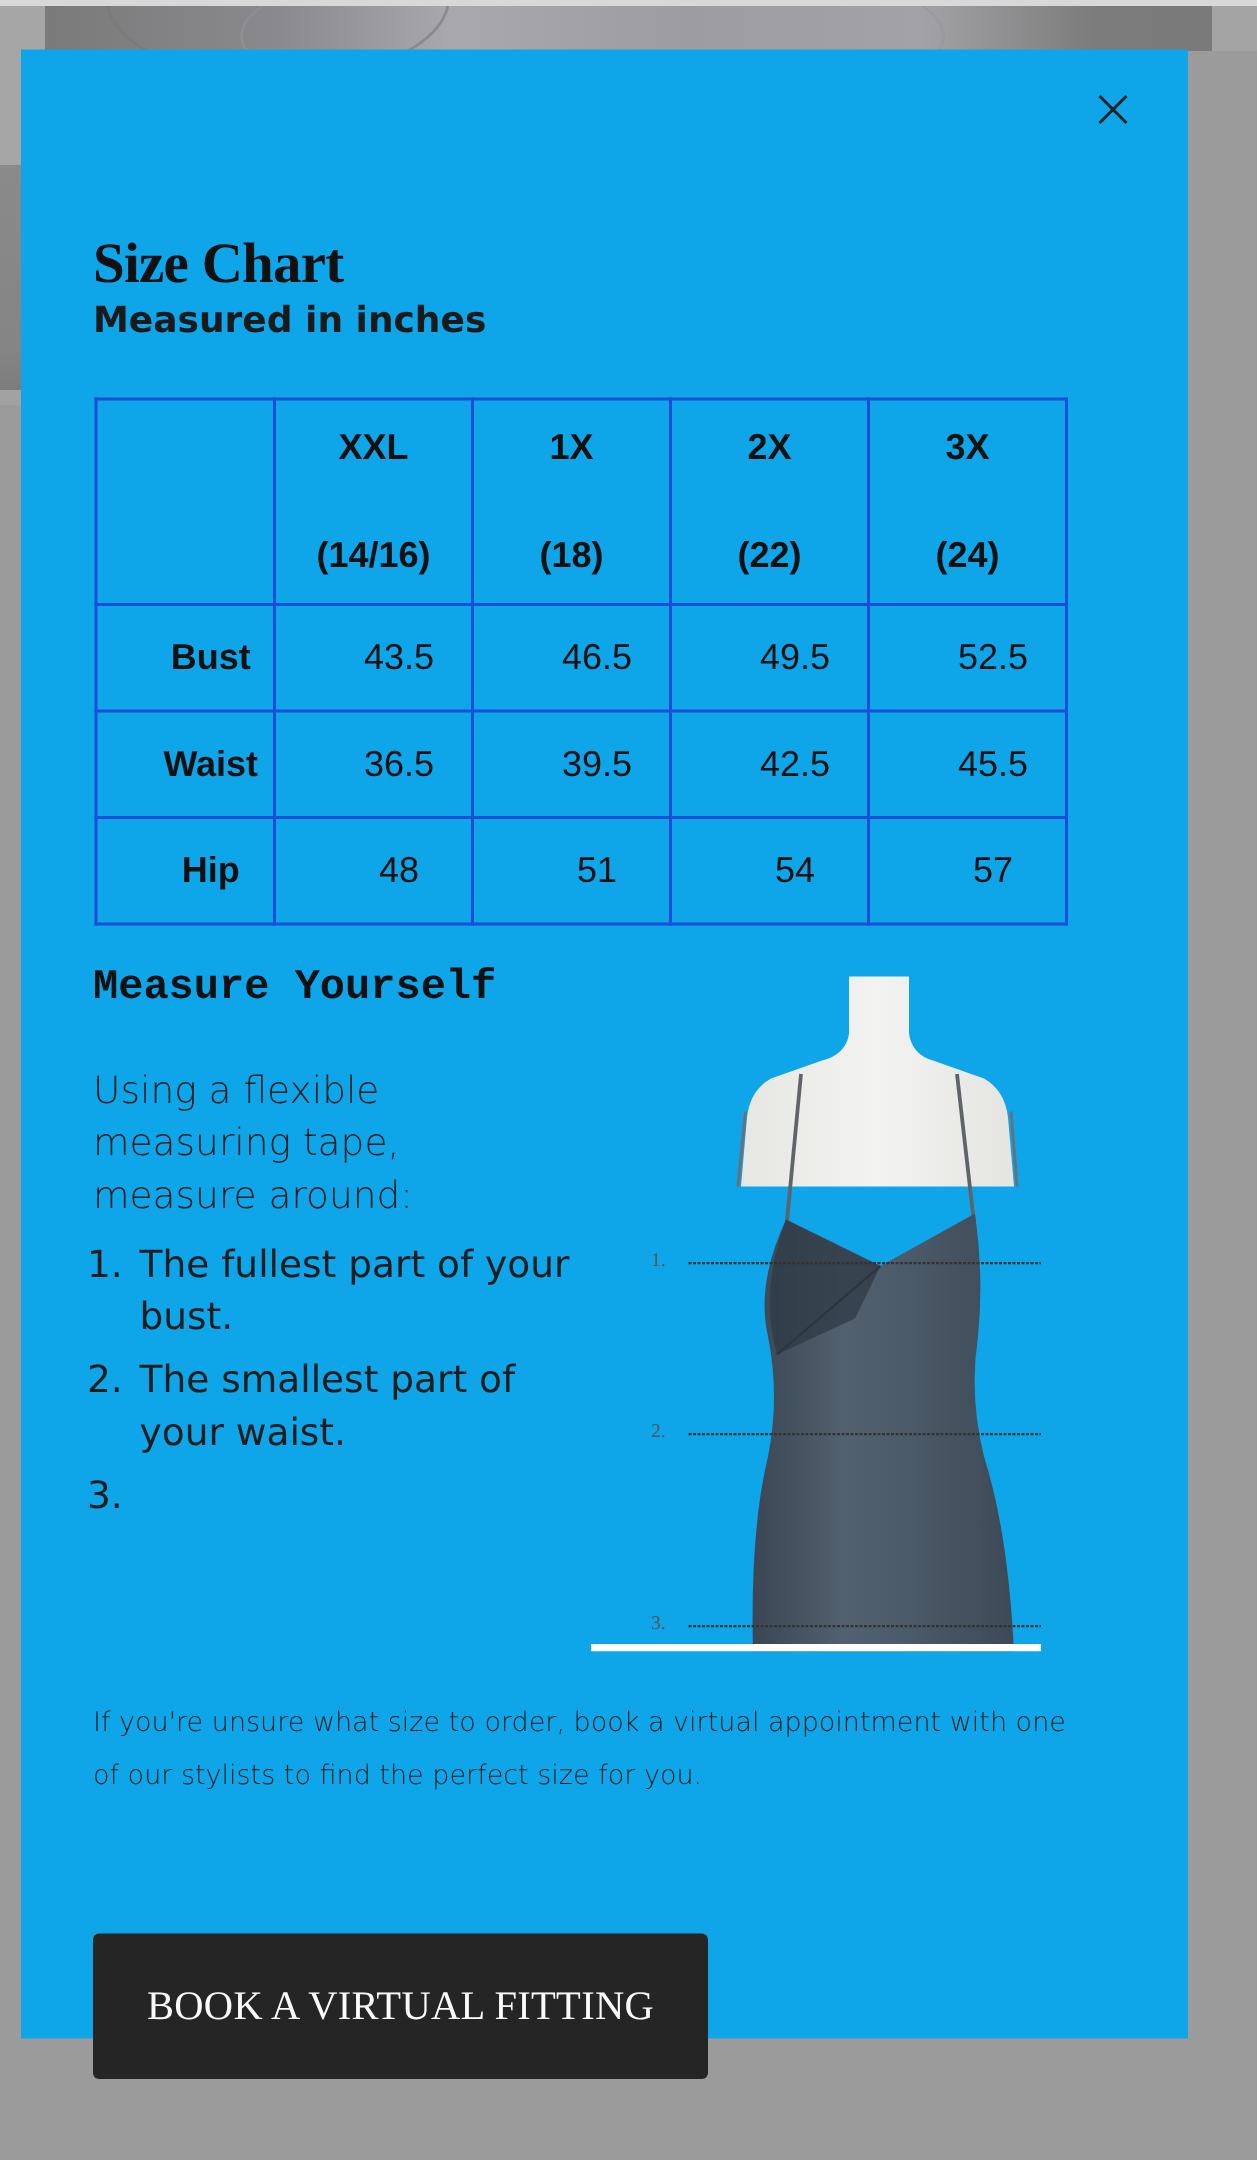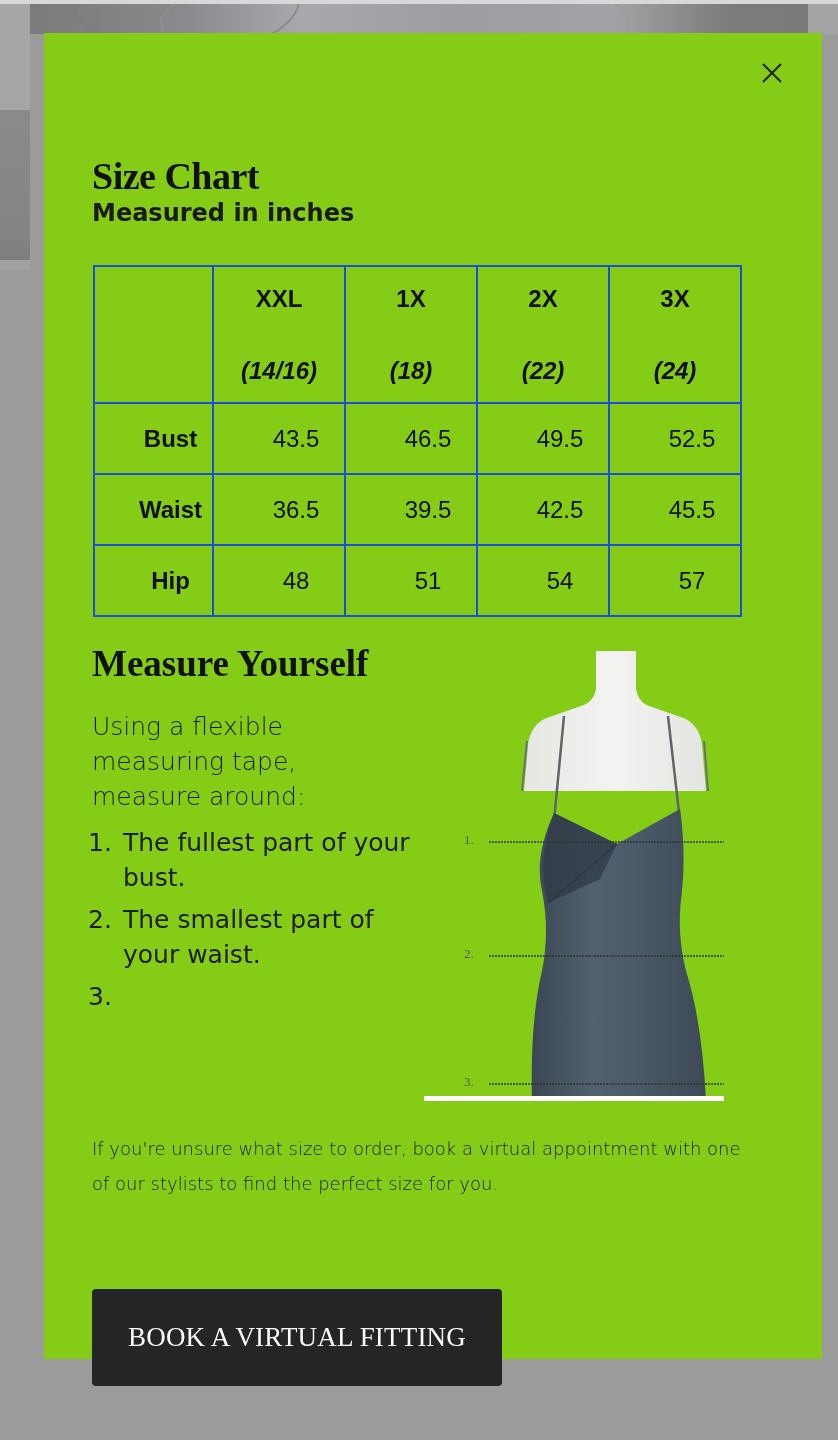--- a/index.html
+++ b/index.html
@@ -31,22 +31,22 @@
       position: absolute; left: 0; top: 4px; width: 30px; height: 106px; background: #a6a6a6;
     }
     .bg-photo-left-bottom {
       position: absolute; left: 0; top: 260px; width: 30px; height: 10px; background: #a2a2a2;
     }
     .bg-right-top {
       position: absolute; left: 808px; top: 4px; width: 30px; height: 30px; background: #a4a4a4;
     }
 
     .modal {
-      position: absolute; left: 44px; top: 33px; width: 778px; height: 1326px;
-      background: #84cc16;
+      position: absolute; left: 14px; top: 33px; width: 778px; height: 1326px;
+      background: #0ea5e9;
     }
     .close-btn {
       position: absolute; left: 714px; top: 26px; width: 28px; height: 28px;
       cursor: pointer; display: flex; align-items: center; justify-content: center;
     }
     .close-btn svg { width: 22px; height: 22px; }
 
     .title {
       position: absolute; left: 48px; top: 124px;
       font-family: "Liberation Serif", "DejaVu Serif", serif;
@@ -67,28 +67,28 @@
     table.size-table td, table.size-table th {
       border: 2px solid #1d4ed8;
       text-align: center; vertical-align: middle;
       font-size: 24px;
     }
     table.size-table th { font-weight: 700; }
     .col-label { width: 119px; }
     .col-size { width: 132px; }
     .header-row th { height: 137px; }
     .header-row .size-name { display: block; line-height: 1; }
-    .header-row .size-num { display: block; line-height: 1; margin-top: 48px; font-style: italic; }
+    .header-row .size-num { display: block; line-height: 1; margin-top: 48px; }
     .body-row td, .body-row th { height: 71px; padding-left: 34px; }
     .body-row td { font-weight: 400; }
 
     .measure-title {
       position: absolute; left: 48px; top: 612px;
-      font-family: Liberation Serif, serif;
-      font-size: 37px; color: #111; line-height: 1;
+      font-family: Liberation Mono, monospace;
+      font-size: 28px; color: #111; line-height: 1;
     }
     .measure-intro {
       position: absolute; left: 48px; top: 676px; width: 300px;
       font-family: "DejaVu Sans", sans-serif;
       font-size: 25px; color: #1d1d1d; line-height: 35px; font-weight: 300;
     }
     .measure-list {
       position: absolute; left: 44px; top: 792px; width: 330px;
       list-style: none;
       font-family: "DejaVu Sans", sans-serif;

